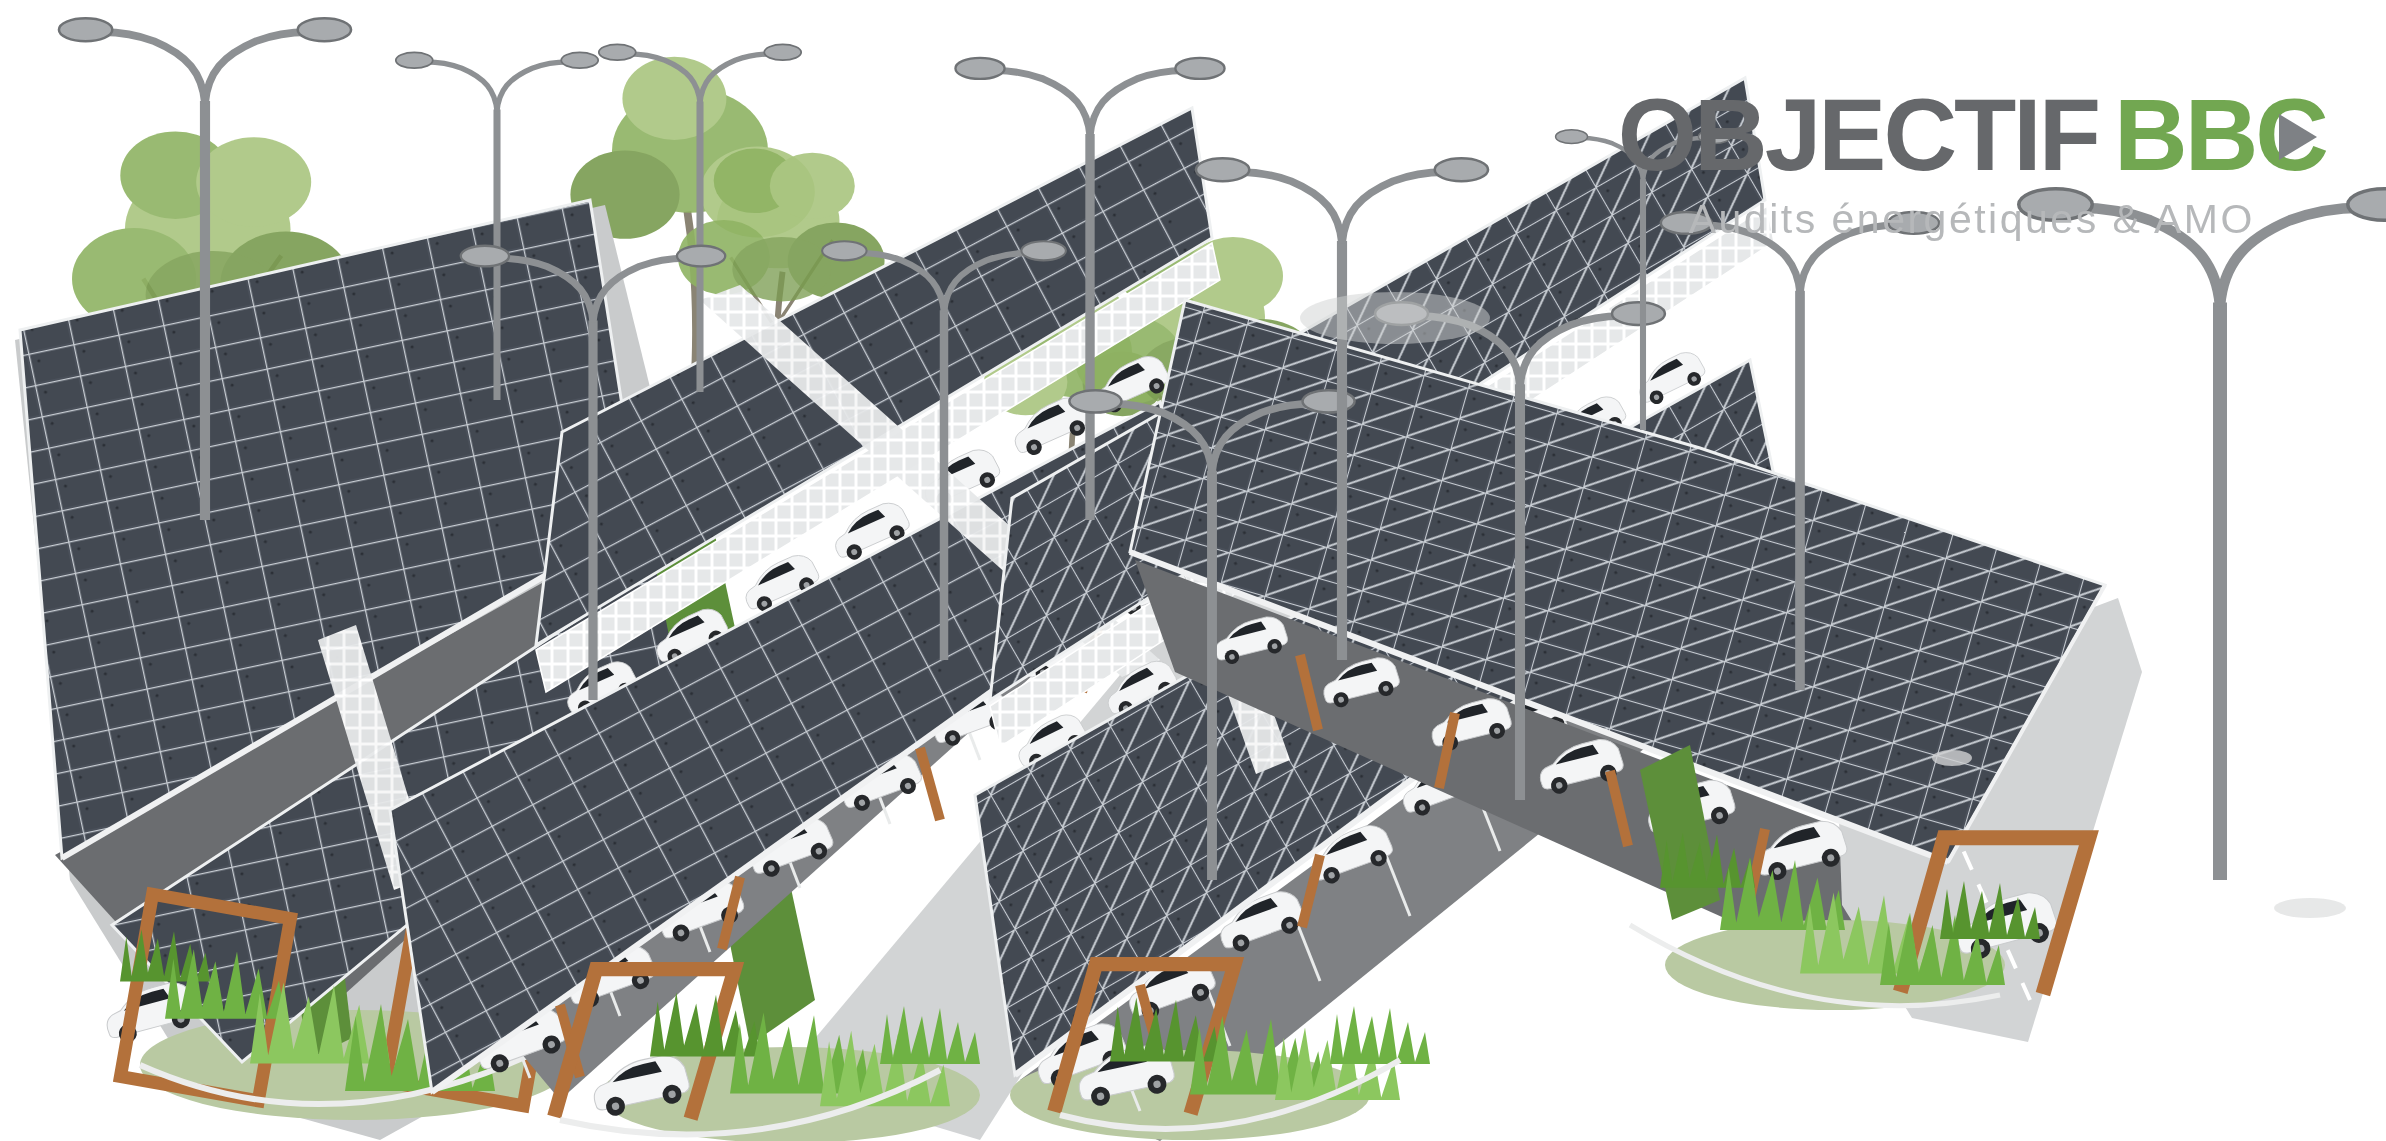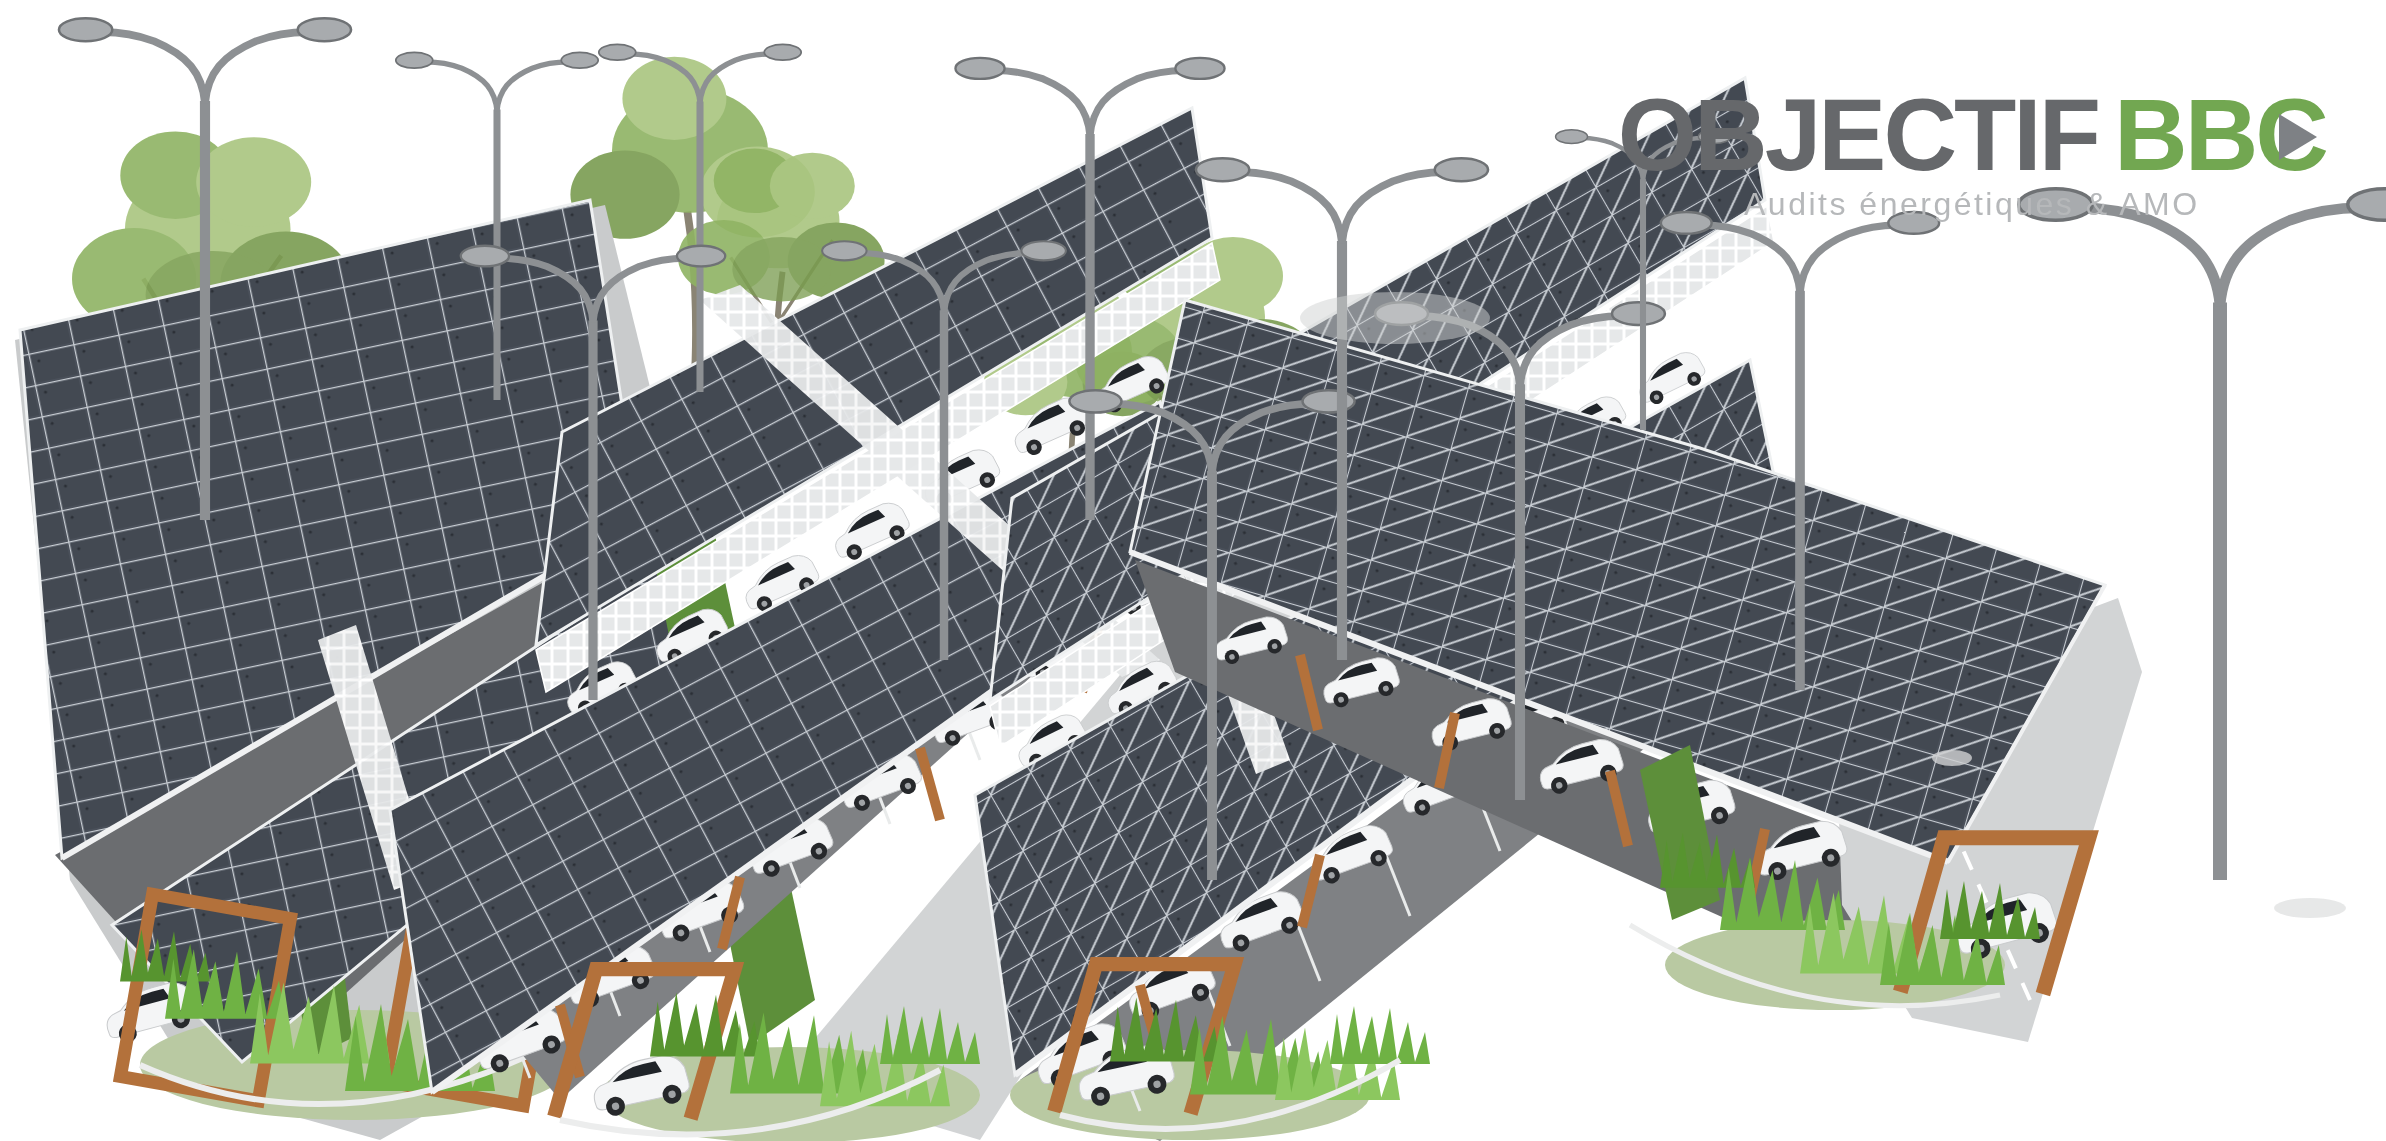--- a/index.html
+++ b/index.html
@@ -4,21 +4,21 @@
 <style>
   html,body{margin:0;padding:0;background:#ffffff;}
   body{width:2386px;height:1141px;overflow:hidden;font-family:"Liberation Sans",sans-serif;}
   .stage{position:relative;width:2386px;height:1141px;background:#ffffff;}
   .scene-svg{position:absolute;left:0;top:0;width:2386px;height:1141px;}
   .logo{position:absolute;top:84px;right:60px;text-align:center;z-index:5;}
   .logo-title{font-weight:bold;font-size:102px;line-height:1;letter-spacing:-3px;color:var(--logo-gray,#66686b);white-space:nowrap;}
   .logo-accent{color:var(--logo-green,#72a751);margin-left:16px;}
   .logo-c{position:relative;display:inline-block;}
   .play{position:absolute;left:24px;top:30px;width:40px;height:46px;}
-  .logo-sub{font-size:32px;letter-spacing:2.5px;color:var(--logo-sub,#b6b8ba);white-space:nowrap;}
+  .logo-sub{margin-top:10px;font-size:41px;letter-spacing:2.5px;color:var(--logo-sub,#b6b8ba);white-space:nowrap;}
 </style>
 </head>
 <body style="background: rgb(255, 255, 255);">
 
 <div class="stage">
 
 <svg class="scene-svg" viewBox="0 0 2386 1141" xmlns="http://www.w3.org/2000/svg">
 <defs>
   <pattern id="pat-a" width="46" height="32" patternUnits="userSpaceOnUse" patternTransform="rotate(-12)">
     <rect width="46" height="32" style="fill:var(--panel,#4a505a)"></rect>

